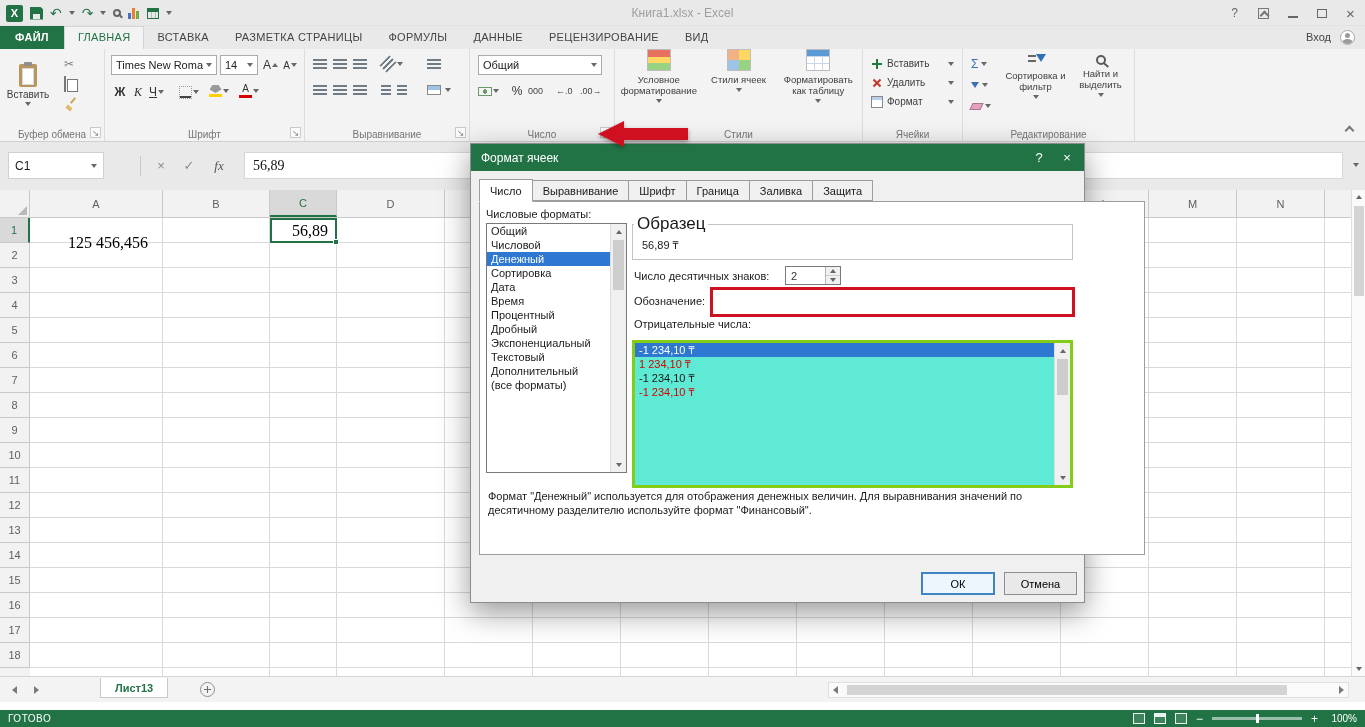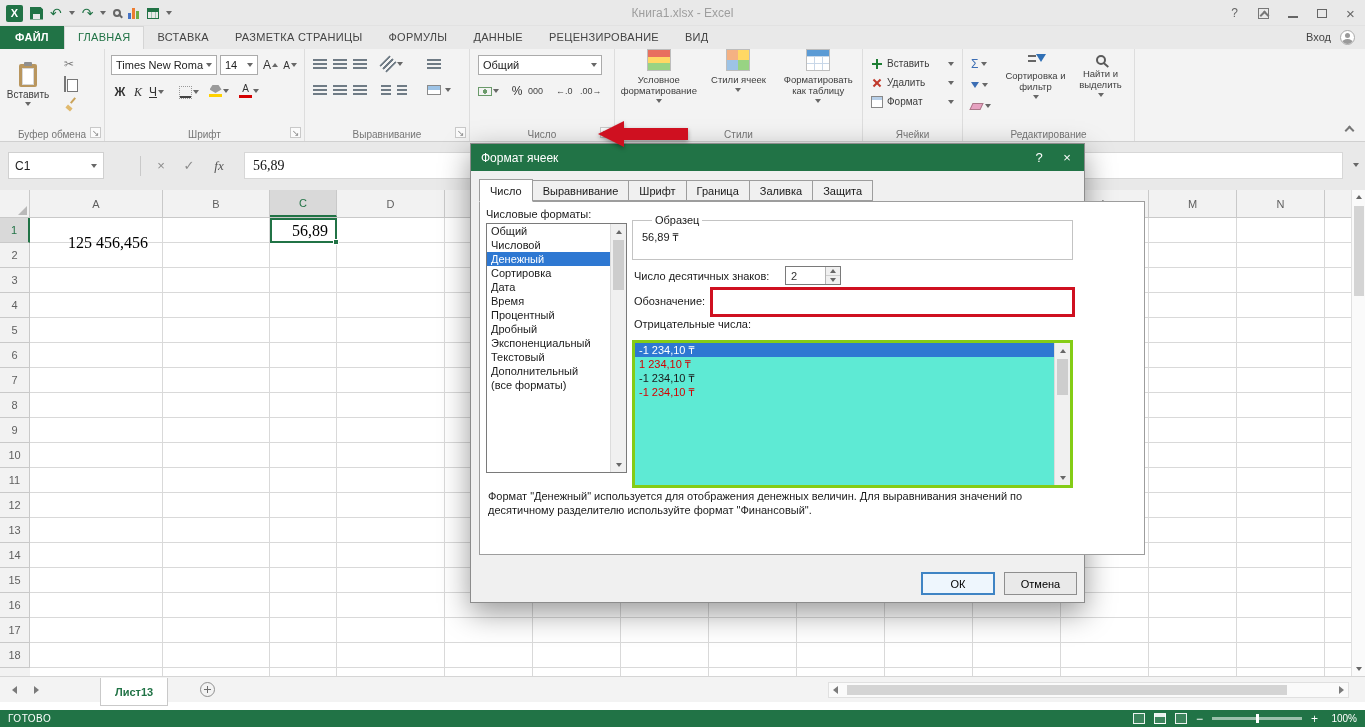--- a/index.html
+++ b/index.html
@@ -123,21 +123,21 @@
 .cell{position:absolute;height:25px;display:flex;align-items:center;justify-content:flex-end;padding:0 7px;font-size:16px;color:#000}
 .c1sel{border:2px solid #217346;background:#fff;z-index:2}
 .fillhandle{position:absolute;left:303px;top:21px;width:6px;height:6px;background:#217346;border:1px solid #fff;z-index:3}
 .vscroll{position:absolute;right:0;top:0;width:14px;bottom:0;background:#fafafa;border-left:1px solid #e0e0e0}
 .vthumb{position:absolute;left:2px;top:16px;width:10px;height:90px;background:#d4d4d4}
 .sbtnv{position:absolute;left:0;width:14px;height:14px;display:flex;align-items:center;justify-content:center}
 
 
 .sheetbar{position:absolute;left:0;top:676px;width:100%;height:26px;background:#f3f3f3;border-top:1px solid #d5d5d5}
 .snav{position:absolute;top:9px}
-.stab{position:absolute;left:100px;top:1px;height:28px;padding:8px 14px;background:#fff;border:1px solid #c9c9c9;border-top:none;display:flex;align-items:center;font-size:11px;font-weight:bold;color:#217346}
+.stab{position:absolute;left:100px;top:1px;height:20px;padding:8px 14px;background:#fff;border:1px solid #c9c9c9;border-top:none;display:flex;align-items:center;font-size:11px;font-weight:bold;color:#217346}
 .addsheet{position:absolute;left:200px;top:5px;width:15px;height:15px;border:1px solid #909090;border-radius:50%;background:linear-gradient(#6d6d6d,#6d6d6d) center/7px 1px no-repeat,linear-gradient(#6d6d6d,#6d6d6d) center/1px 7px no-repeat}
 .hscroll{position:absolute;left:828px;right:16px;top:5px;height:16px;background:#fafafa;border:1px solid #e0e0e0}
 .hthumb{position:absolute;left:18px;top:2px;width:440px;height:10px;background:#d4d4d4}
 .hsb{position:absolute;top:3px}
 
 
 .statusbar{position:absolute;left:0;top:710px;width:100%;height:17px;background:#217346;color:#fff}
 .smode{position:absolute;left:8px;top:0;line-height:17px;font-size:10px;letter-spacing:.5px}
 .sright{position:absolute;right:8px;top:0;height:17px;display:flex;align-items:center;gap:9px}
 .vi{width:12px;height:11px;border:1px solid rgba(255,255,255,.9);background:rgba(255,255,255,.12)}
@@ -159,21 +159,21 @@
 .dpage{position:absolute;left:8px;top:57px;width:666px;height:354px;background:#fff;border:1px solid #9d9d9d}
 .lbl{position:absolute;font-size:11px;color:#1a1a1a;white-space:nowrap}
 .catlist{position:absolute;left:6px;top:21px;width:141px;height:250px;background:#fff;border:1px solid #7a7a7a}
 .citem{height:14px;line-height:14px;padding-left:4px;color:#1a1a1a;white-space:nowrap;overflow:hidden}
 .citem.selected{background:#2e78d2;color:#fff}
 .vsb{position:absolute;right:0;top:0;bottom:0;width:16px;background:#f0f0f0;border-left:1px solid #dcdcdc}
 .vsb .up,.vsb .dn{position:absolute;left:0;width:15px;height:15px;display:flex;align-items:center;justify-content:center;background:#f0f0f0}
 .vsb .up{top:0}.vsb .dn{bottom:0}
 .vsb .th{position:absolute;left:2px;top:16px;width:11px;height:50px;background:#cdcdcd}
 .sample{position:absolute;left:152px;top:12px;width:441px;height:46px;border:1px solid #c3c3c3}
-.sample legend{font-size:11px;padding:0 3px;margin-left:19px;color:#1a1a1a}
+.sample legend{font-size:17px;padding:0 3px;margin-left:1px;color:#1a1a1a}
 .sval{padding-left:9px;padding-top:3px;font-size:11px;color:#1a1a1a}
 .spin{position:absolute;left:305px;top:64px;width:56px;height:19px;background:#fff;border:1px solid #7a7a7a;display:flex}
 .spin .val{flex:1;font-size:11px;padding:3px 0 0 5px}
 .spbtns{width:15px;border-left:1px solid #b5b5b5;display:flex;flex-direction:column}
 .spbtns>div{flex:1;display:flex;align-items:center;justify-content:center;background:#f0f0f0}
 .spbtns>div:first-child{border-bottom:1px solid #cfcfcf}
 .combo2{position:absolute;left:236px;top:90px;width:354px;height:20px;border:1px solid #7a7a7a;background:#2e78d2;display:flex}
 .combo2 .cval{flex:1;color:#fff;font-size:11px;line-height:18px;padding-left:5px;white-space:nowrap;overflow:hidden}
 .combo2 .cbtn{width:18px;background:#e3e3e3;border-left:1px solid #9a9a9a;display:flex;align-items:center;justify-content:center}
 .redrect{position:absolute;left:230px;top:85px;width:365px;height:30px;border:3px solid #cf1020;z-index:5;pointer-events:none}
@@ -340,21 +340,21 @@
         <span>←.0</span>
       </span>
     <span class="fb numsm" style="left:110px;top:33px">
         <span>.00→</span>
       </span>
     <div class="glabel">Число</div>
     <div class="lnch">↘</div>
   </div>
 
   <div class="rgroup" style="left:615px;width:248px">
-    <div style="position:absolute;left:4px;top:0;right:4px;bottom:14px;display:flex;justify-content:flex-end">
+    <div style="position:absolute;left:4px;top:0;right:4px;bottom:14px;display:flex;justify-content:center">
 
         <div class="sbtn ic-cf" style="position:static;width:80px">
           <span class="sbi"></span>
           <span class="sblabel">Условное форматирование</span>
           <span class="dd"></span>
         </div>
 
         <div class="sbtn ic-cs" style="position:static;width:80px">
           <span class="sbi"></span>
           <span class="sblabel">Стили ячеек</span>

